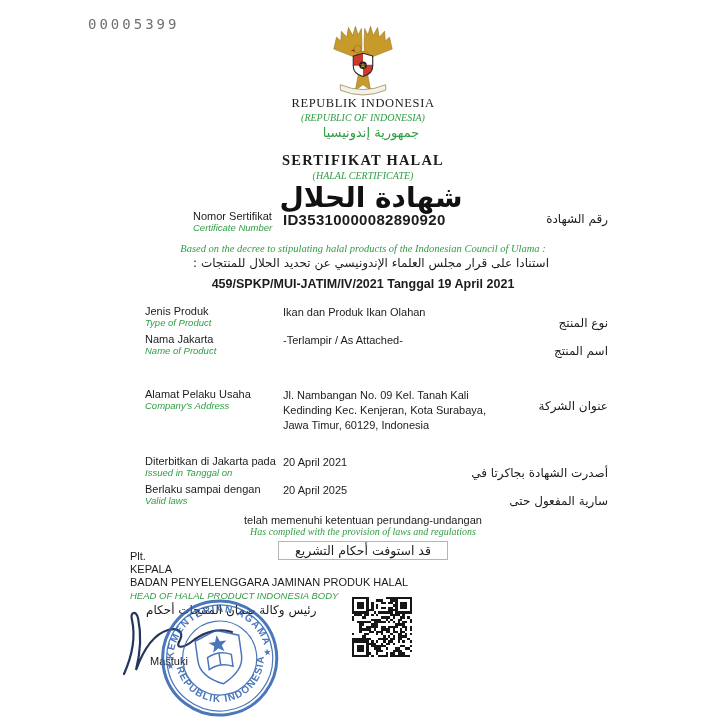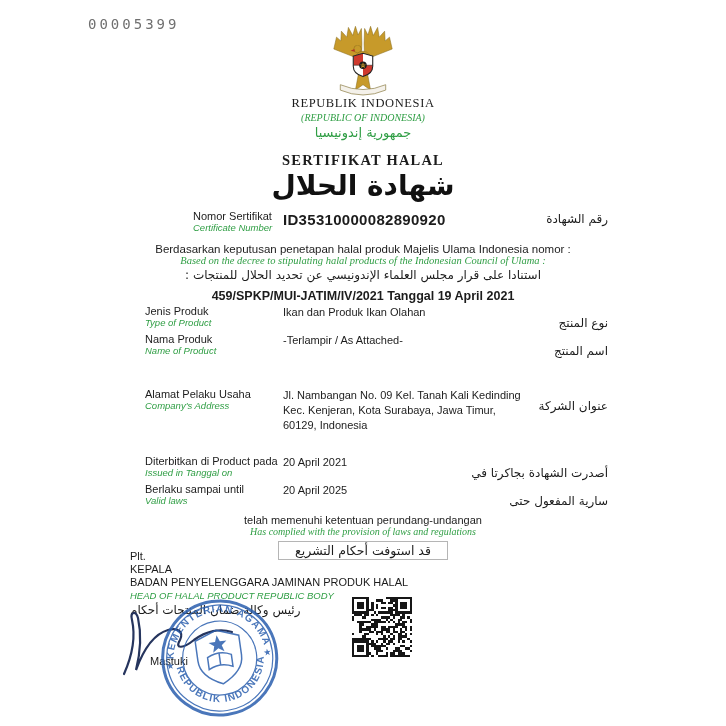--- a/index.html
+++ b/index.html
@@ -8,21 +8,21 @@
     --ink:#1c1c1c;
     --stamp:#2b5fae;
     --gold:#c79a2a;
   }
   html,body{margin:0;padding:0;background:#ffffff;}
   .page{
     position:relative;width:726px;height:726px;margin:0 auto;
     background:#ffffff;overflow:hidden;
     font-family:"Liberation Sans", sans-serif;color:var(--ink);
   }
-  .ar{font-family:"DejaVu Sans", sans-serif;direction:rtl;}
+  .ar{font-family:"DejaVu Sans", sans-serif;direction:rtl;padding-left:16px;}
   .green-it{color:var(--green);font-style:italic;}
   .serif{font-family:"Liberation Serif", serif;}
 
   
   .serial{position:absolute;left:88px;top:16px;font-family:"DejaVu Sans Mono", monospace;
     font-size:14px;letter-spacing:3px;color:#6f6f6f;}
 
   
   .garuda{position:absolute;left:50%;top:22px;transform:translateX(-50%);}
 
@@ -109,96 +109,96 @@
       <line x1="42" y1="80" x2="78" y2="80" stroke="#222" stroke-width="1"></line>
       <path d="M18 116 Q60 134 102 116 L102 126 Q60 144 18 126 Z" fill="#f4f1ea" stroke="#9a8c5a" stroke-width="1.5"></path>
     </svg>
   </div>
 
   <div class="hdr">
     <div class="h-country serif">REPUBLIK INDONESIA</div>
     <div class="h-en serif green-it">(REPUBLIC OF INDONESIA)</div>
     <div class="h-ar ar" dir="rtl" lang="ar">جمهورية إندونيسيا</div>
     <div class="h-title serif">SERTIFIKAT HALAL</div>
+    <div class="h-en serif green-it">(HALAL CERTIFICATE)</div>
     <div class="h-ar-big ar" dir="rtl" lang="ar">شهادة الحلال</div>
   </div>
 
   <div class="certnum">
     <div class="c-label">
       <div class="c-label-id">Nomor Sertifikat</div>
       <div class="c-label-en green-it">Certificate Number</div>
     </div>
     <div class="c-value">ID35310000082890920</div>
     <div class="c-ar ar" dir="rtl" lang="ar">رقم الشهادة</div>
   </div>
 
   <div class="decree">
-    <div class="decree-id">Berdasarkan keputusan penetapan halal produk Majelis Ulama Indonesia nomor :</div>
     <div class="decree-en serif green-it">Based on the decree to stipulating halal products of the Indonesian Council of Ulama :</div>
     <div class="decree-ar ar" dir="rtl" lang="ar">استنادا على قرار مجلس العلماء الإندونيسي عن تحديد الحلال للمنتجات :</div>
     <div class="decree-no">459/SPKP/MUI-JATIM/IV/2021 Tanggal 19 April 2021</div>
   </div>
 
   <div class="field-row" style="top:305px">
     <div class="f-label">
       <div class="f-id">Jenis Produk</div>
       <div class="f-en green-it">Type of Product</div>
     </div>
     <div class="f-value">Ikan dan Produk Ikan Olahan</div>
     <div class="f-ar ar" dir="rtl" lang="ar">نوع المنتج</div>
   </div>
 
   <div class="field-row" style="top:333px">
     <div class="f-label">
-      <div class="f-id">Nama Produk</div>
+      <div class="f-id">Nama Jakarta</div>
       <div class="f-en green-it">Name of Product</div>
     </div>
     <div class="f-value">-Terlampir / As Attached-</div>
     <div class="f-ar ar" dir="rtl" lang="ar">اسم المنتج</div>
   </div>
 
 
   <div class="field-row" style="top:388px">
     <div class="f-label">
       <div class="f-id">Alamat Pelaku Usaha</div>
       <div class="f-en green-it">Company's Address</div>
     </div>
     <div class="f-value" style="max-width:250px">Jl. Nambangan No. 09 Kel. Tanah Kali Kedinding Kec. Kenjeran, Kota Surabaya, Jawa Timur, 60129, Indonesia</div>
     <div class="f-ar ar" dir="rtl" lang="ar">عنوان الشركة</div>
   </div>
 
   <div class="field-row" style="top:455px">
     <div class="f-label">
-      <div class="f-id">Diterbitkan di Product pada</div>
+      <div class="f-id">Diterbitkan di Jakarta pada</div>
       <div class="f-en green-it">Issued in Tanggal on</div>
     </div>
     <div class="f-value">20 April 2021</div>
     <div class="f-ar ar" dir="rtl" lang="ar">أصدرت الشهادة بجاكرتا في</div>
   </div>
 
   <div class="field-row" style="top:483px">
     <div class="f-label">
-      <div class="f-id">Berlaku sampai until</div>
+      <div class="f-id">Berlaku sampai dengan</div>
       <div class="f-en green-it">Valid laws</div>
     </div>
     <div class="f-value">20 April 2025</div>
     <div class="f-ar ar" dir="rtl" lang="ar">سارية المفعول حتى</div>
   </div>
 
   <div class="compliance">
     <div class="comp-id">telah memenuhi ketentuan perundang-undangan</div>
     <div class="comp-en serif green-it">Has complied with the provision of laws and regulations</div>
     <div><span class="comp-ar ar" dir="rtl" lang="ar">قد استوفت أحكام التشريع</span></div>
   </div>
 
   <div class="signatory">
     <div class="sg-plt">Plt.</div>
     <div class="sg-t1">KEPALA</div>
     <div class="sg-t2">BADAN PENYELENGGARA JAMINAN PRODUK HALAL</div>
-    <div class="sg-en green-it">HEAD OF HALAL PRODUCT REPUBLIC BODY</div>
+    <div class="sg-en green-it">HEAD OF HALAL PRODUCT INDONESIA BODY</div>
     <div class="sg-ar ar" dir="rtl" lang="ar">رئيس وكالة ضمان المنتجات أحكام</div>
   </div>
   <div class="sign-name">Mastuki</div>
 
   <div class="qr">
       <i style="grid-area:1/1"></i>
       <i style="grid-area:1/2"></i>
       <i style="grid-area:1/3"></i>
       <i style="grid-area:1/4"></i>
       <i style="grid-area:1/5"></i>

